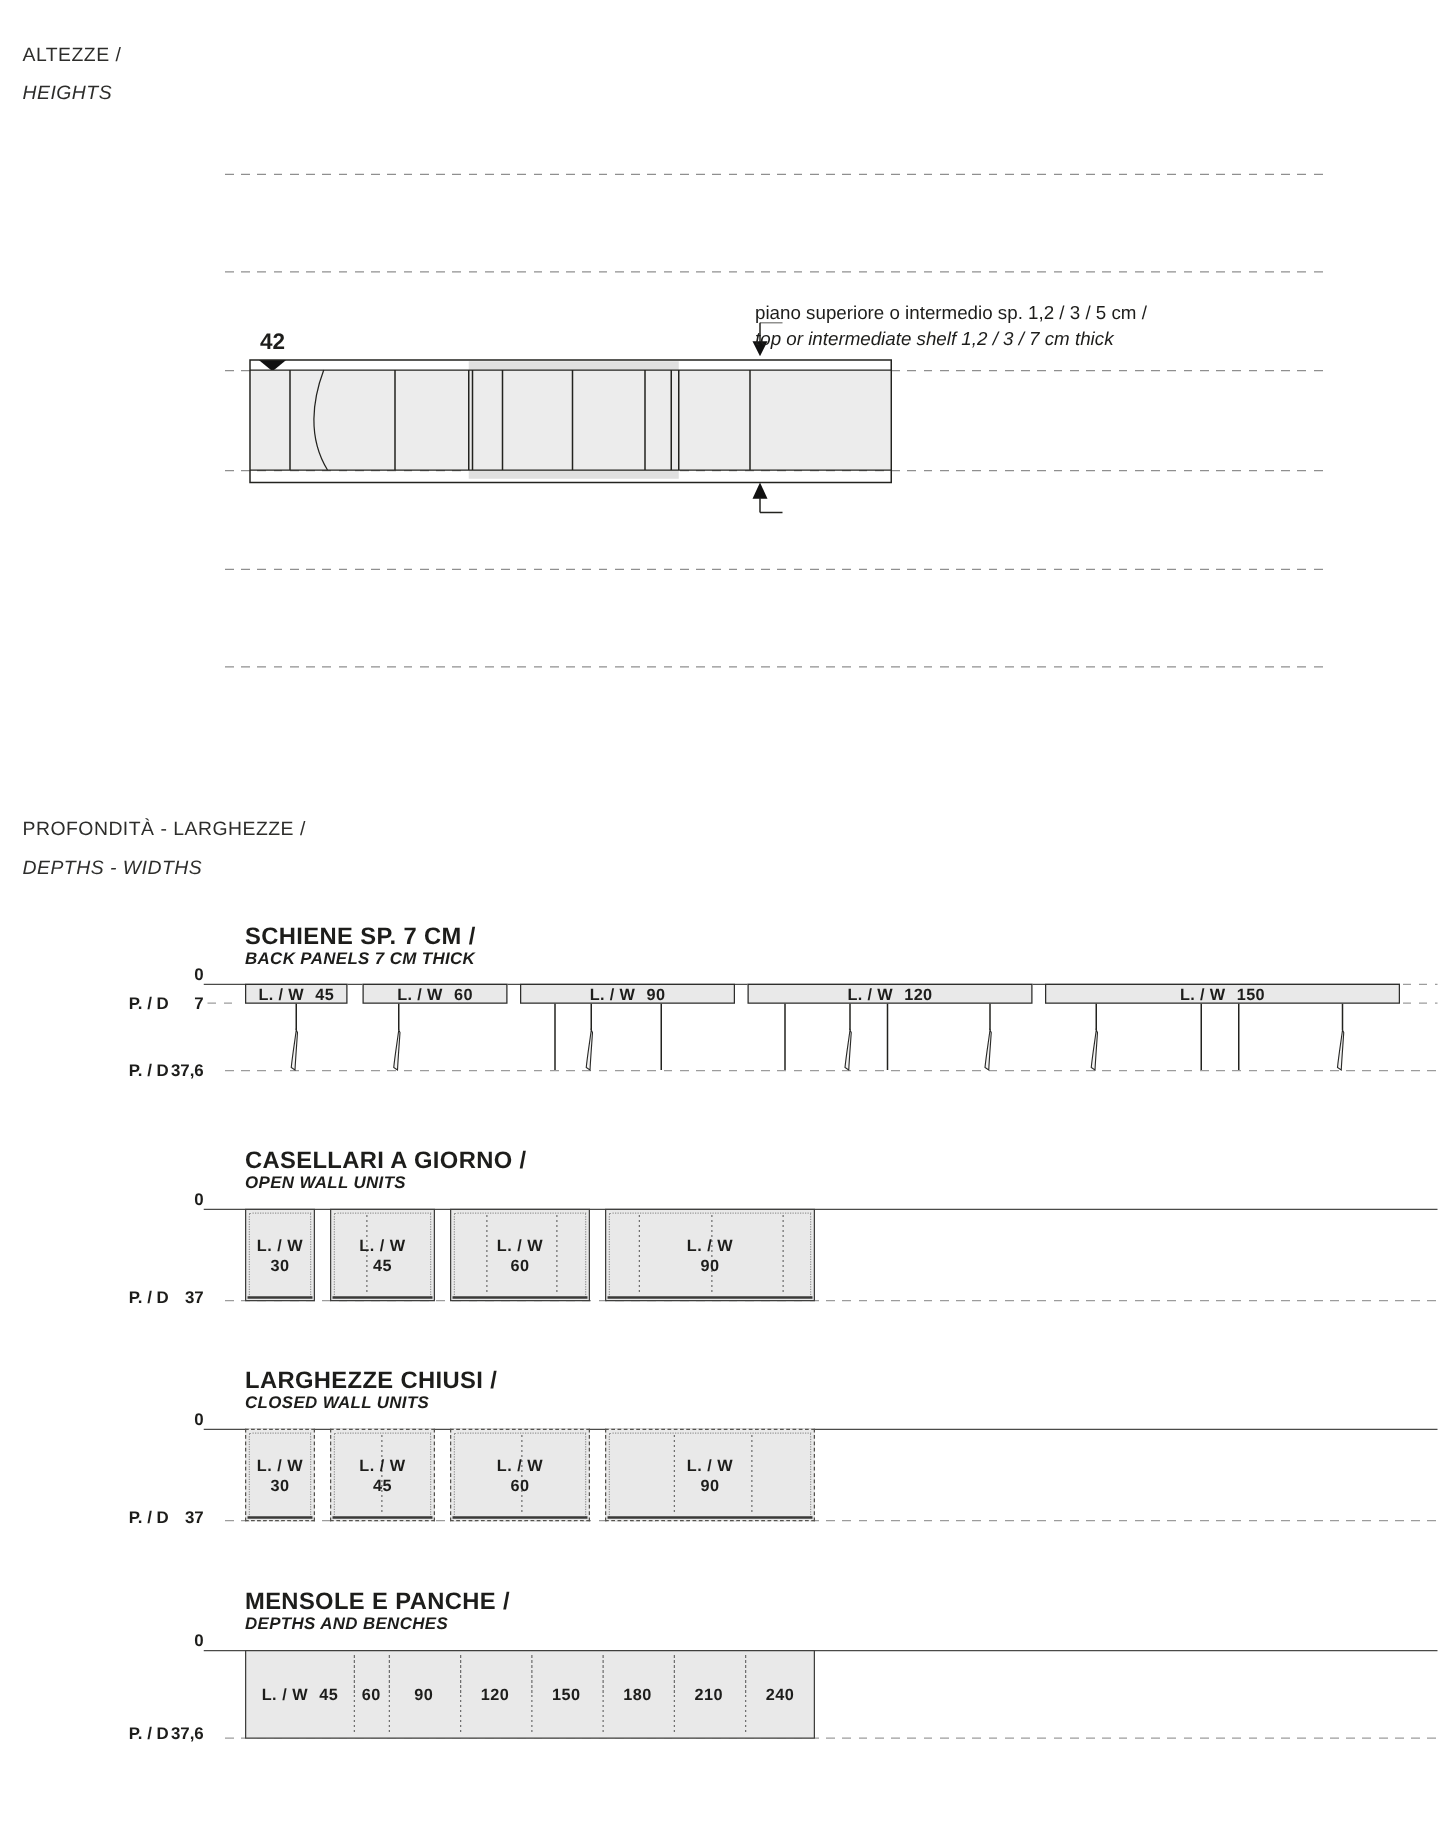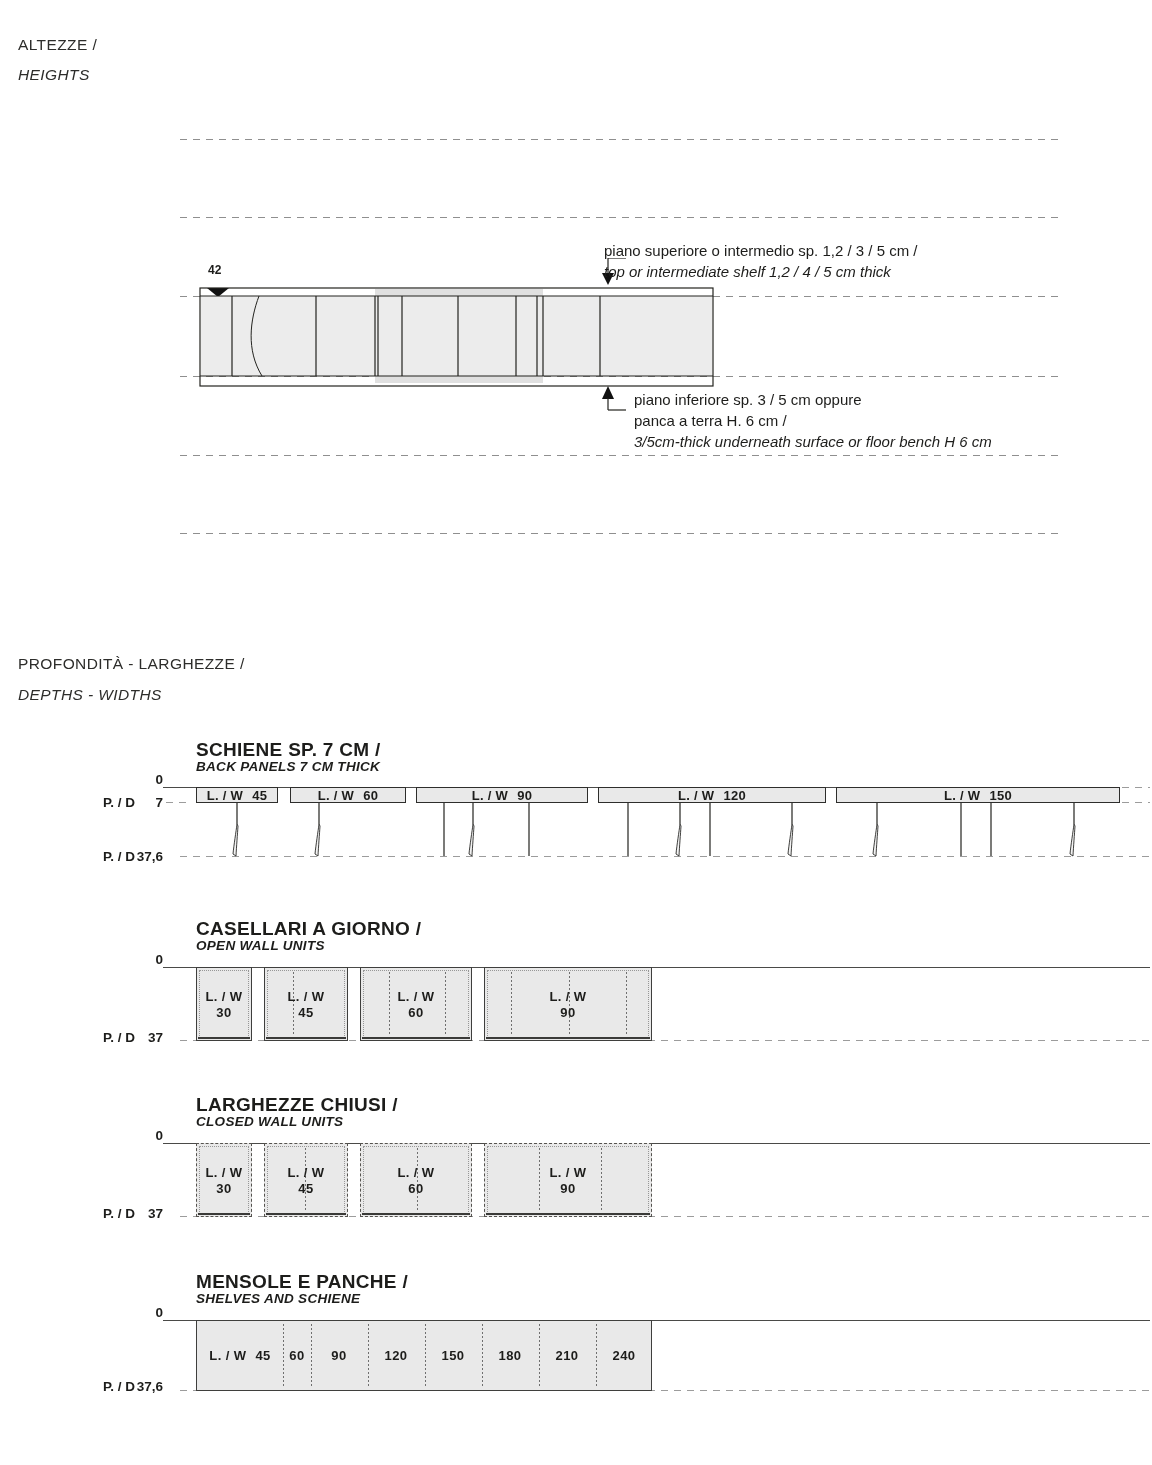--- a/index.html
+++ b/index.html
@@ -57,21 +57,21 @@
   <div class="abs h1" style="left:18px;top:36px">ALTEZZE /</div>
   <div class="abs h1i" style="left:18px;top:66px">HEIGHTS</div>
 
   <div class="abs hdash" style="top:139px"></div>
   <div class="abs hdash" style="top:217px"></div>
   <div class="abs hdash" style="top:296px"></div>
   <div class="abs hdash" style="top:376px"></div>
   <div class="abs hdash" style="top:455px"></div>
   <div class="abs hdash" style="top:533px"></div>
 
-  <div class="abs" style="left:208px;top:263px;font-size:12px;font-weight:700;z-index:4">42</div>
+  <div class="abs" style="left:208px;top:263px;font-size:18px;font-weight:700;z-index:4">42</div>
 
   <svg class="abs" style="left:195px;top:258px" width="530" height="160" viewBox="0 0 530 160">
     <polygon points="12,30 34,30 23,39" fill="#111"></polygon>
     <rect x="5" y="30" width="513" height="98" fill="#ffffff" class="ln"></rect>
     <rect x="6" y="38" width="511" height="80" fill="#ececec"></rect>
     <rect x="180" y="31" width="168" height="7" fill="#e0e0e0"></rect>
     <rect x="180" y="118" width="168" height="7" fill="#e0e0e0"></rect>
     <path class="thin" d="M5,38 H518"></path>
     <path class="thin" d="M5,118 H518"></path>
     <g class="ln">
@@ -94,28 +94,23 @@
     </g>
     <g>
       <polygon points="407,141 419,141 413,128" fill="#111"></polygon>
       <path class="ln" d="M413,140 V152"></path>
       <path class="ln" d="M413,152 H431"></path>
     </g>
   </svg>
 
   <div class="abs note" style="left:604px;top:240px">
     <div>piano superiore o intermedio sp. 1,2 / 3 / 5 cm /</div>
-    <div class="it">top or intermediate shelf 1,2 / 4 / 5 cm thick</div>
+    <div class="it">top or intermediate shelf 1,2 / 3 / 7 cm thick</div>
   </div>
 
-  <div class="abs note" style="left:634px;top:389px">
-    <div>piano inferiore sp. 3 / 5 cm oppure</div>
-    <div>panca a terra H. 6 cm /</div>
-    <div class="it">3/5cm-thick underneath surface or floor bench H 6 cm</div>
-  </div>
 
   <div class="abs h1" style="left:18px;top:655px">PROFONDITÀ - LARGHEZZE /</div>
   <div class="abs h1i" style="left:18px;top:686px">DEPTHS - WIDTHS</div>
 
   <div class="abs t1" style="left:196px;top:739px">SCHIENE SP. 7 CM /</div>
   <div class="abs t1i" style="left:196px;top:759px">BACK PANELS 7 CM THICK</div>
 
   <div class="abs axl z0" style="top:772px">0</div>
   <div class="abs axl pdl" style="top:795px">P. / D</div>
   <div class="abs axl pdv" style="top:795px">7</div>
@@ -266,21 +261,21 @@
     <div class="vdot" style="left:54px"></div>
     <div class="vdot" style="left:116px"></div>
     <div class="bband"></div>
     <div class="blabel">
         <span>L. / W</span>
         <span>90</span>
       </div>
     </div>
 
   <div class="abs t1" style="left:196px;top:1271px">MENSOLE E PANCHE /</div>
-  <div class="abs t1i" style="left:196px;top:1291px">SHELVES AND SCHIENE</div>
+  <div class="abs t1i" style="left:196px;top:1291px">DEPTHS AND BENCHES</div>
 
   <div class="abs axl z0" style="top:1305px">0</div>
   <div class="abs axl pdl" style="top:1379px">P. / D</div>
   <div class="abs axl pdv" style="top:1379px">37,6</div>
 
   <div class="abs zline" style="left:163px;top:1320px;width:987px"></div>
   <div class="abs gdash" style="left:180px;top:1390px;width:970px"></div>
 
   <div class="abs mbox">
     <div class="vdot" style="left:86px;top:3px;bottom:3px"></div>

